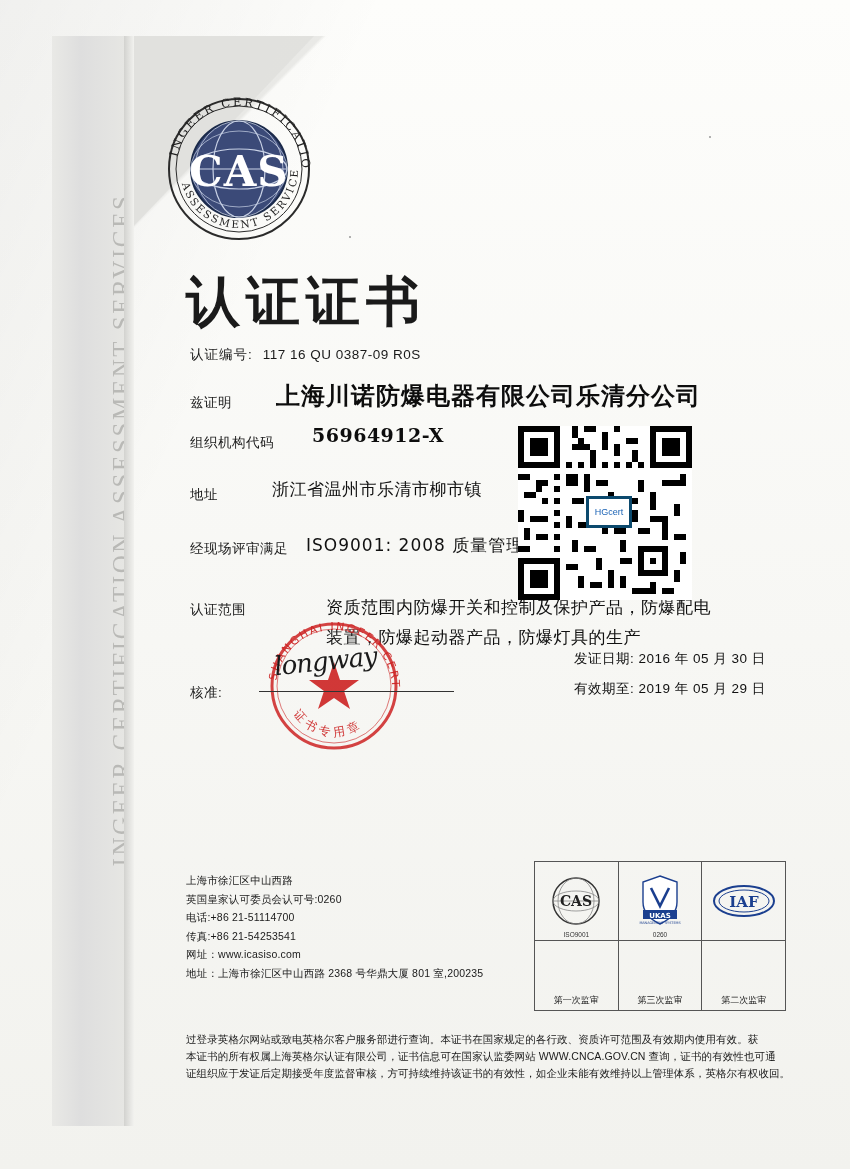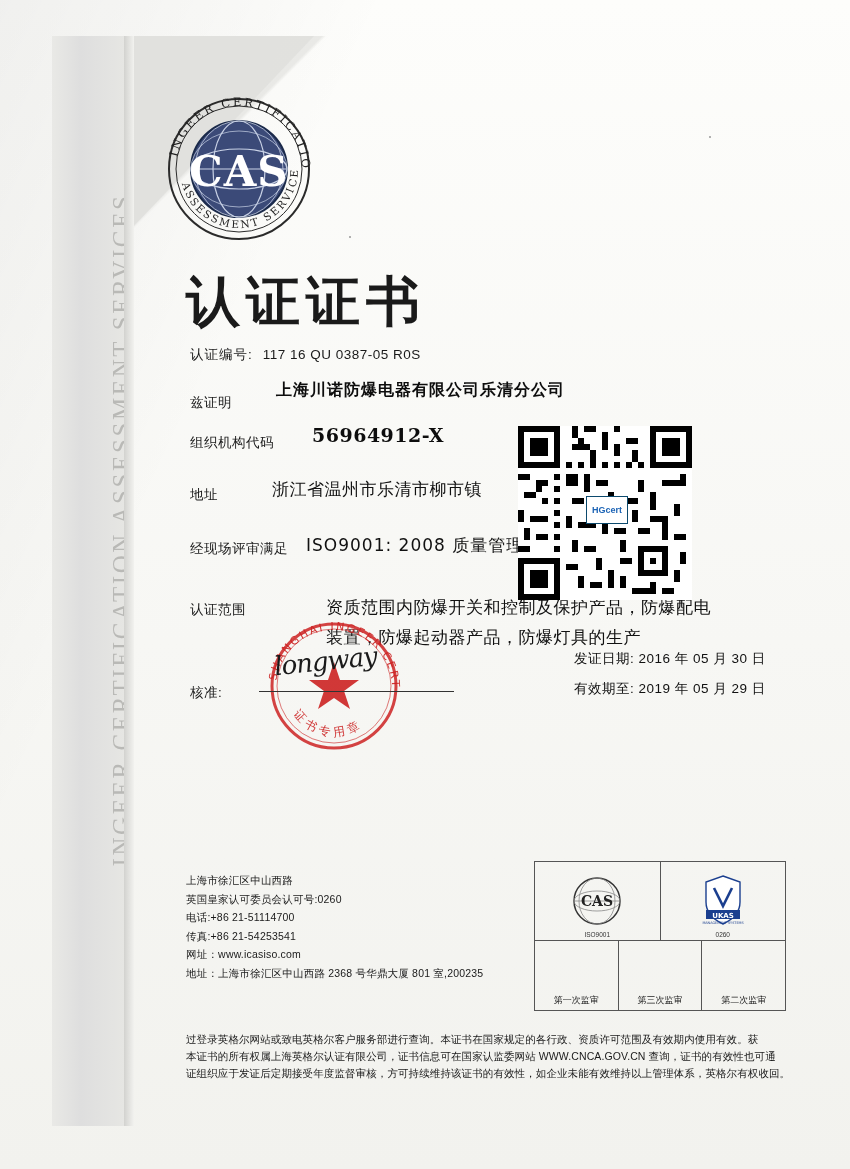--- a/index.html
+++ b/index.html
@@ -119,21 +119,21 @@
   .lbl {
     position: absolute;
     font-size: 13.5px;
     color: #1a1a1a;
     letter-spacing: 0.5px;
   }
   .val-big {
     position: absolute;
     font-family: "DejaVu Serif", serif;
     font-weight: bold;
-    font-size: 16px;
+    font-size: 24px;
     color: #0d0d0d;
     letter-spacing: 1px;
   }
   .val-mid {
     position: absolute;
     font-family: "DejaVu Serif", serif;
     font-weight: bold;
     font-size: 19px;
     color: #0d0d0d;
     letter-spacing: 0.5px;
@@ -156,27 +156,27 @@
     height: 174px;
     background: #fff;
   }
   .qr-logo {
     position: absolute;
     left: 68px;
     top: 70px;
     width: 40px;
     height: 26px;
     background: #fff;
-    border: 1px solid #0c4a6e;
+    border: 3px solid #0c4a6e;
     display: flex;
     align-items: center;
     justify-content: center;
     font-size: 9px;
     color: #1b63b5;
-    font-weight: bold;
+    font-weight: normal;
   }
 
   
   .stamp {
     position: absolute;
     left: 120px;
     top: 570px;
     width: 160px;
     height: 160px;
   }
@@ -331,21 +331,21 @@
         </text>
         <text font-family="DejaVu Serif, serif" font-size="10.5" fill="#1f1f1f" letter-spacing="2.2">
           <textPath href="#arcBot" startOffset="8%">ASSESSMENT SERVICES</textPath>
         </text>
       </svg>
     </div>
 
     <div class="cert-title">认证证书</div>
 
     <div class="cert-no">
-      <span class="label">认证编号:</span><span class="value">117 16 QU 0387-05 R0S</span>
+      <span class="label">认证编号:</span><span class="value">117 16 QU 0387-09 R0S</span>
     </div>
 
     <div class="lbl" style="left:56px; top:358px;">兹证明</div>
     <div class="val-big" style="left:142px; top:344px;">上海川诺防爆电器有限公司乐清分公司</div>
 
     <div class="lbl" style="left:56px; top:398px;">组织机构代码</div>
     <div class="val-mid" style="left:178px; top:388px;">56964912-X</div>
 
     <div class="lbl" style="left:56px; top:450px;">地址</div>
     <div class="val-norm" style="left:138px; top:442px;">浙江省温州市乐清市柳市镇</div>
@@ -518,20 +518,27 @@
         <div class="acc-cell">
           <svg width="54" height="58" viewBox="0 0 54 58">
             <path d="M27 4 L44 10 L44 30 Q44 44 27 52 Q10 44 10 30 L10 10 Z" fill="#fff" stroke="#1b3f8f" stroke-width="1.4"></path>
             <path d="M18 16 L27 34 L36 16" fill="none" stroke="#1b3f8f" stroke-width="2.6"></path>
             <rect x="10" y="38" width="34" height="9" fill="#1b3f8f"></rect>
             <text x="27" y="45.5" text-anchor="middle" font-family="DejaVu Sans, sans-serif" font-size="7" font-weight="bold" fill="#fff">UKAS</text>
             <text x="27" y="51.5" text-anchor="middle" font-family="DejaVu Sans, sans-serif" font-size="3.4" fill="#1b3f8f">MANAGEMENT SYSTEMS</text>
           </svg>
           <div class="acc-cap">0260</div>
         </div>
+        <div class="acc-cell">
+          <svg width="66" height="40" viewBox="0 0 66 40">
+            <ellipse cx="33" cy="20" rx="30" ry="15" fill="none" stroke="#1b3f8f" stroke-width="2"></ellipse>
+            <ellipse cx="33" cy="20" rx="25" ry="11" fill="none" stroke="#1b3f8f" stroke-width="1"></ellipse>
+            <text x="33" y="26" text-anchor="middle" font-family="DejaVu Serif, serif" font-size="15" font-weight="bold" fill="#1b3f8f">IAF</text>
+          </svg>
+        </div>
       </div>
       <div class="acc-bot">
         <div class="acc-bcell">
           <div class="acc-blabel">第一次监审</div>
         </div>
         <div class="acc-bcell">
           <div class="acc-blabel">第三次监审</div>
         </div>
         <div class="acc-bcell">
           <div class="acc-blabel">第二次监审</div>

